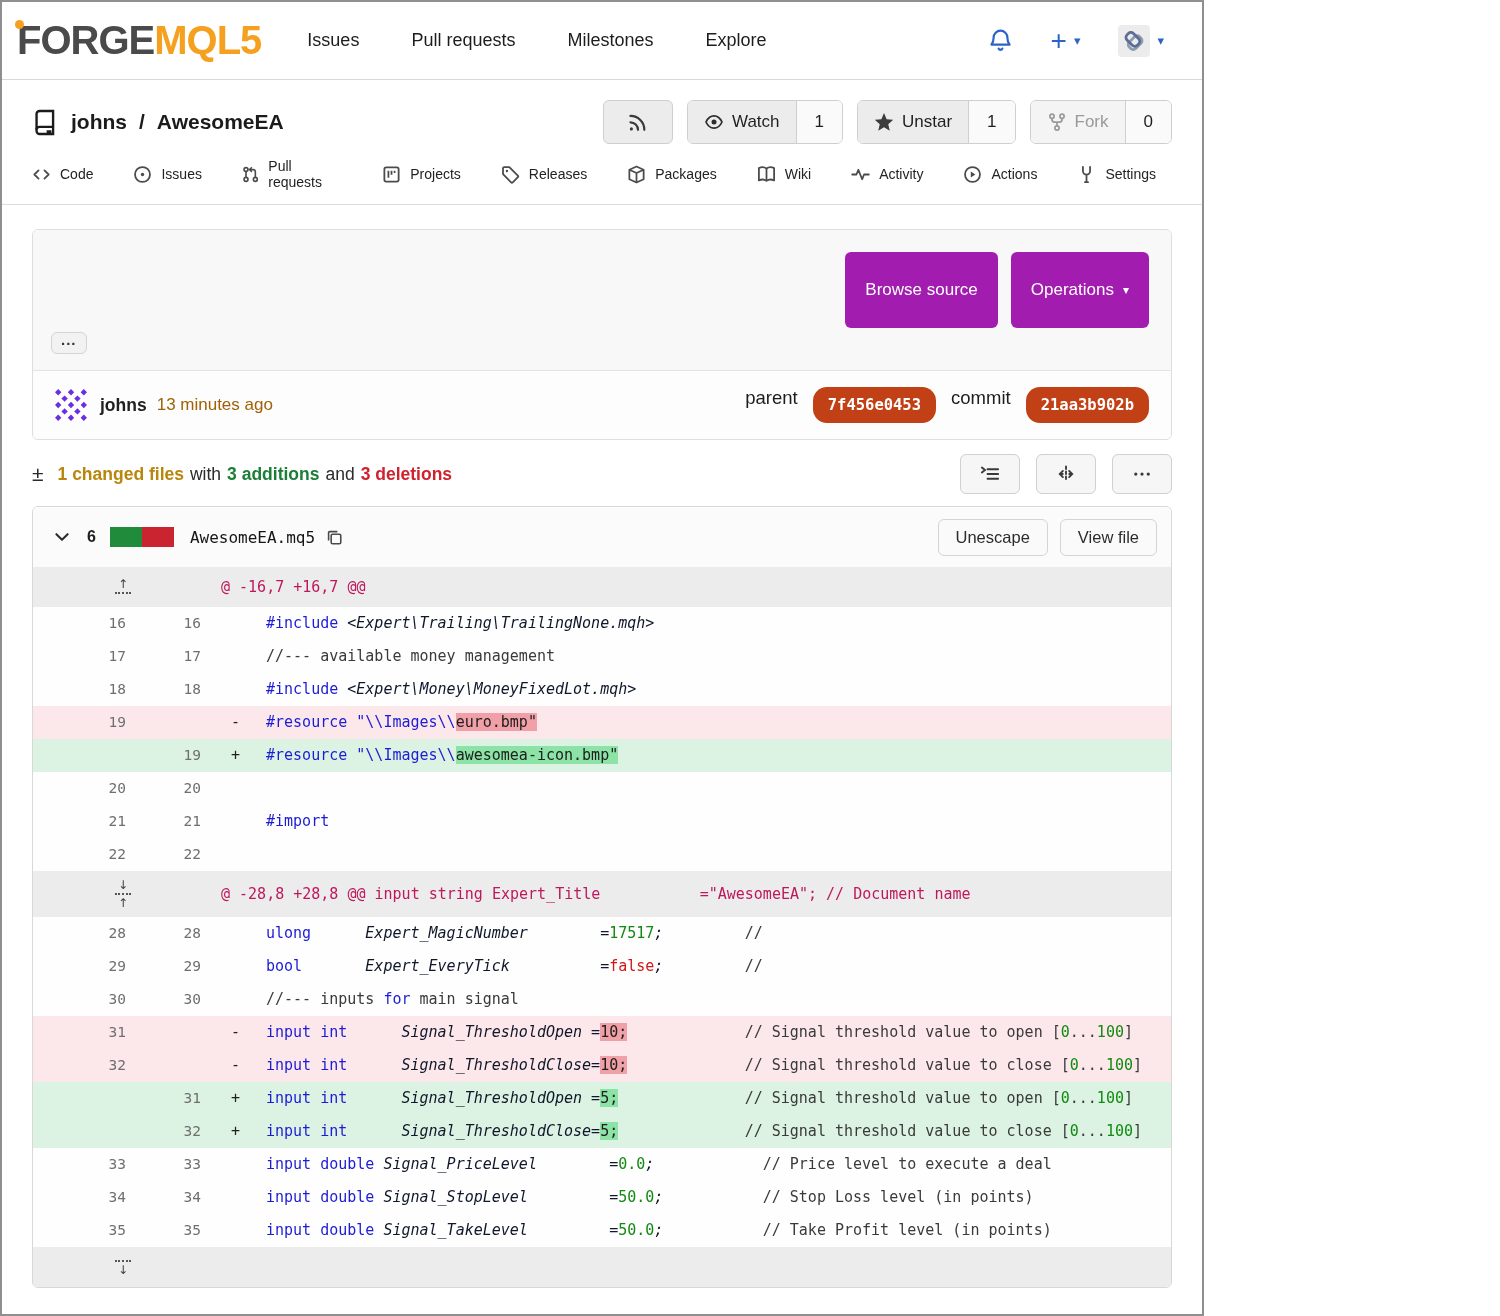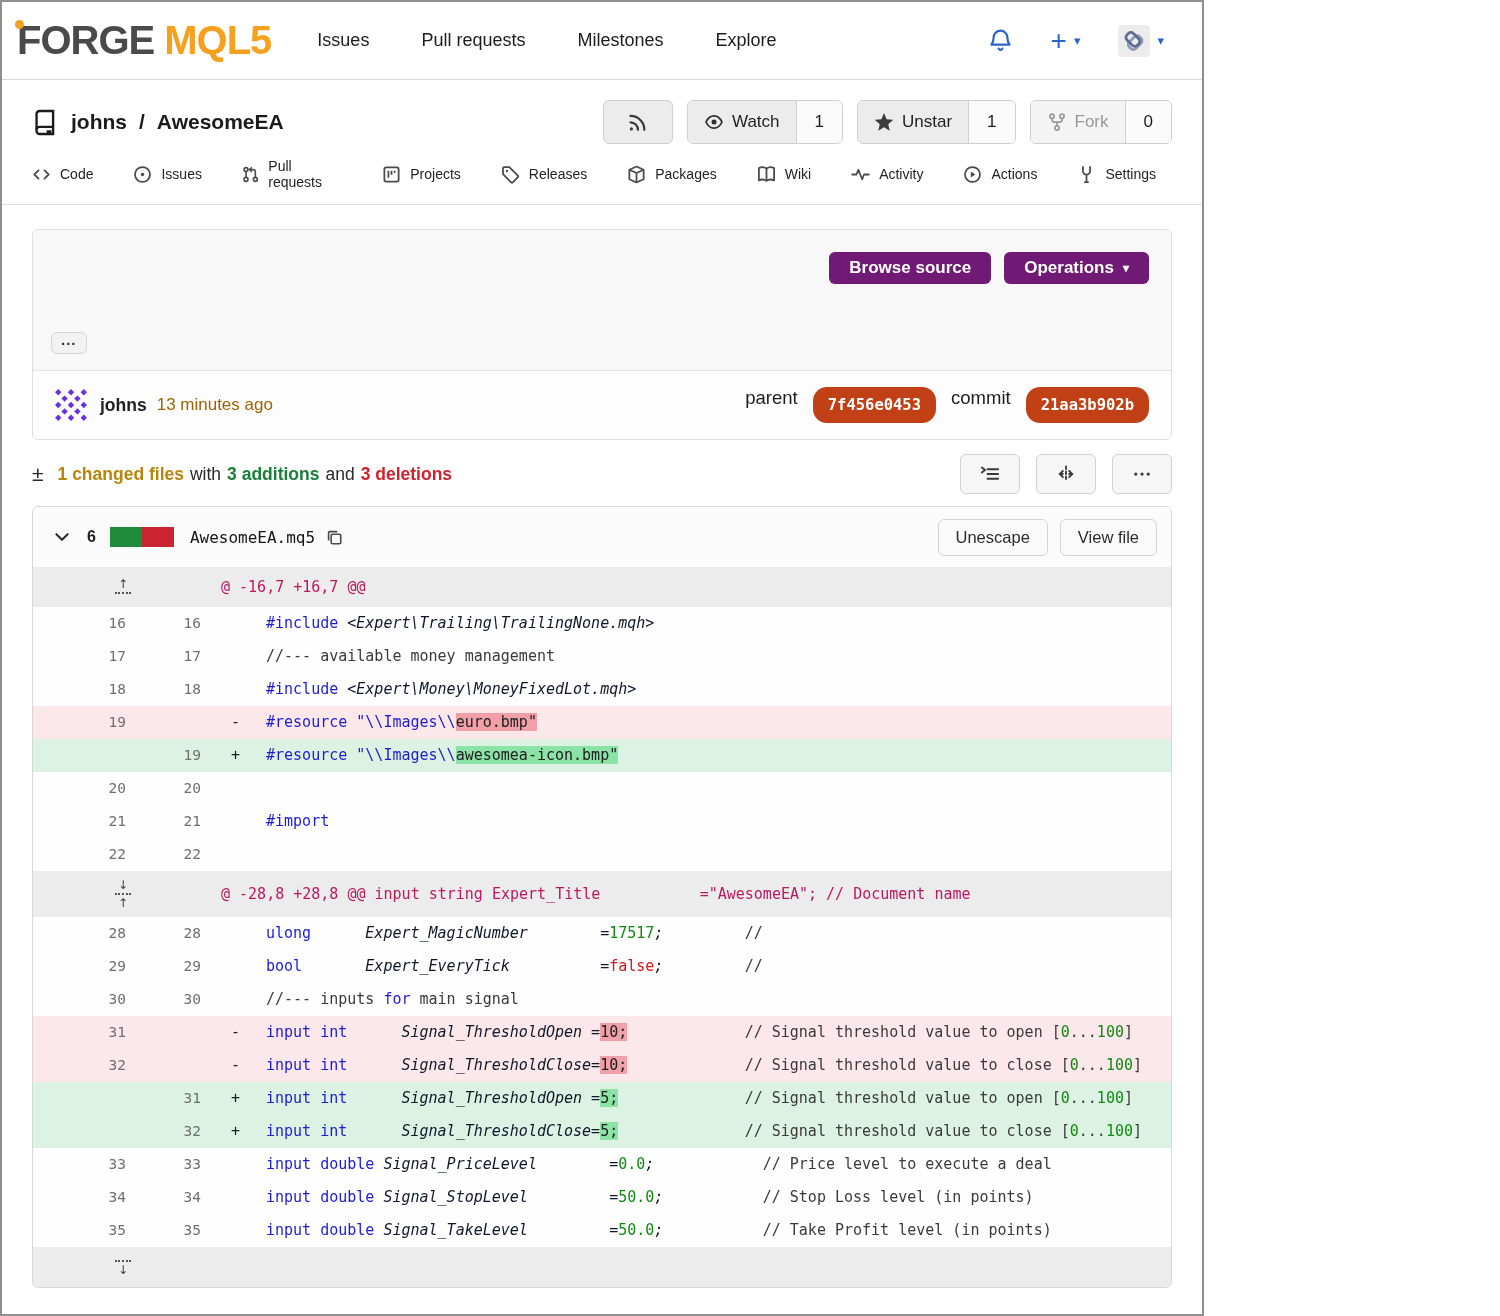--- a/index.html
+++ b/index.html
@@ -3,21 +3,21 @@
 <meta charset="utf-8">
 <style>
   * { margin:0; padding:0; box-sizing:border-box; }
   body { font-family:"Liberation Sans", sans-serif; background:#fff; color:#1f1f1f; }
   .page { width:1204px; height:1316px; border:2px solid #8f8f8f; background:#fff; overflow:hidden; }
 
   
   .navbar { height:78px; display:flex; align-items:center; padding:0 38px 0 15px; border-bottom:1px solid #d8d8d8; background:#fff; }
   .logo { display:flex; align-items:baseline; position:relative; margin-right:46px; cursor:pointer; }
   .logo-brand { font-size:40px; font-weight:800; color:#4a4a4a; letter-spacing:-1px; }
-  .logo-product { font-size:40px; font-weight:800; color:#f5a01f; letter-spacing:-1px; margin-left:10px; }
+  .logo-product { font-size:40px; font-weight:800; color:#f5a01f; letter-spacing:-1px; margin-left:0; }
   .logo-dot1,.logo-dot2 { position:absolute; background:#f5a01f; border-radius:50%; }
   .logo-dot1 { width:9px; height:9px; left:-2px; top:2px; }
   .nav-links { display:flex; gap:52px; }
   .nav-link { font-size:18px; color:#1d1d1d; cursor:pointer; }
   .nav-right { margin-left:auto; display:flex; align-items:center; gap:38px; }
   .caret { color:#2c63c9; font-size:13px; margin-left:7px; }
   .avatar-btn { display:flex; align-items:center; }
   .avatar-box { width:32px; height:32px; border-radius:4px; background:#ececec; display:flex; align-items:center; justify-content:center; }
 
   
@@ -33,21 +33,21 @@
 
   
   .tabs { display:flex; align-items:center; gap:40px; padding:10px 46px 14px 30px; border-bottom:1px solid #dcdcdc; }
   .tab { display:flex; align-items:center; gap:9px; font-size:14px; color:#232323; cursor:pointer; }
   .tab-settings { margin-left:auto; }
 
   
   .commit-box { margin:24px 30px 0 30px; border:1px solid #dedede; border-radius:6px; overflow:hidden; }
   .commit-head { background:#f8f8f8; padding:22px 22px 16px 18px; min-height:140px; position:relative; }
   .commit-head-actions { display:flex; gap:13px; justify-content:flex-end; }
-  .btn-orange { background:#701a75; color:#fff; border:none; border-radius:6px; font-size:17px; font-family:"Liberation Sans",sans-serif; padding:6px 20px; cursor:pointer; display:inline-flex; align-items:center; gap:9px;font-weight:bold; }
+  .btn-orange { background:#a21caf; color:#fff; border:none; border-radius:6px; font-size:17px; font-family:"Liberation Sans",sans-serif; padding:28px 20px; cursor:pointer; display:inline-flex; align-items:center; gap:9px; }
   .btn-orange .caret-w { font-size:12px; color:#fff; }
   .more-btn { position:absolute; left:18px; bottom:16px; border:1px solid #d4d4d4; background:#f2f2f2; border-radius:6px; padding:2px 9px 8px 9px; font-size:15px; font-weight:700; letter-spacing:1px; line-height:10px; cursor:pointer; color:#333; }
   .commit-author { display:flex; align-items:center; background:#fdfdfd; border-top:1px solid #e4e4e4; padding:16px 22px; }
   .commit-author .name { font-size:17.5px; font-weight:700; margin-left:13px; }
   .commit-author .time { font-size:17px; color:#a16207; margin-left:10px; }
   .commit-refs { margin-left:auto; display:flex; gap:15px; }
   .ref-label { font-size:18.5px; color:#1d1d1d; }
   .hash-btn { background:#c24016; color:#fff; border:none; border-radius:14px; font-family:"DejaVu Sans Mono",monospace; font-size:15.5px; font-weight:600; padding:9px 15px; cursor:pointer; }
 
   

